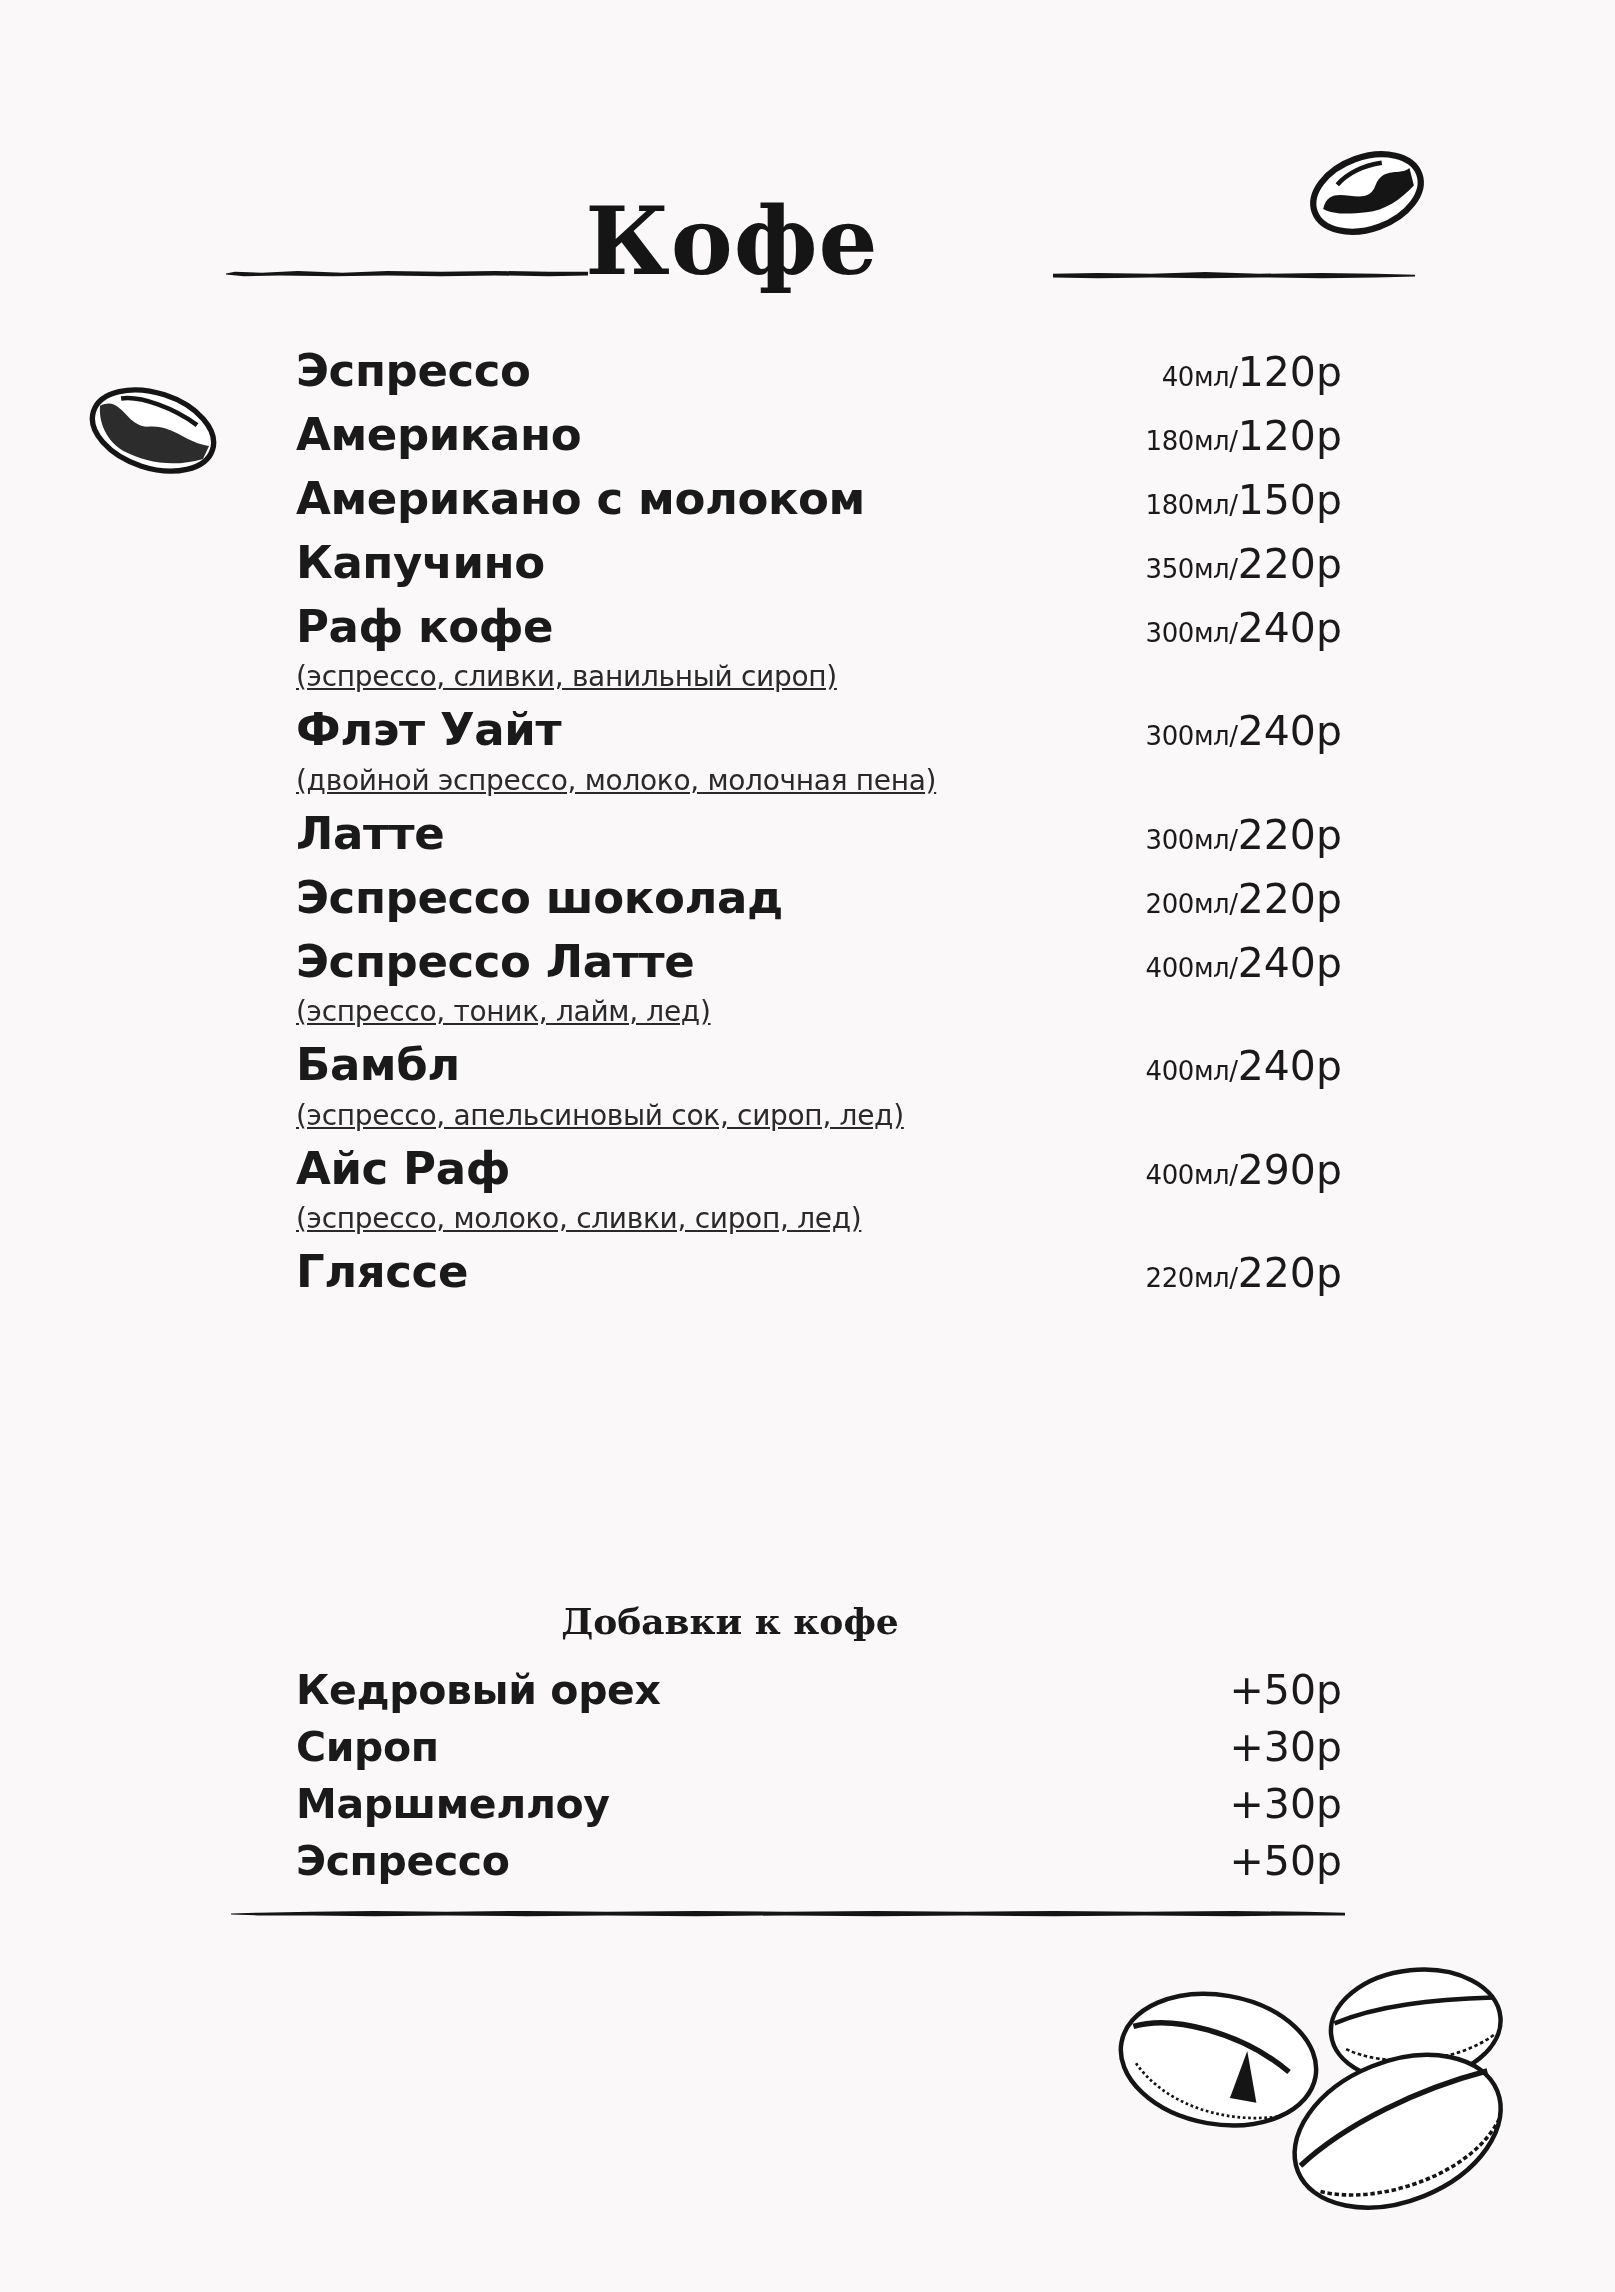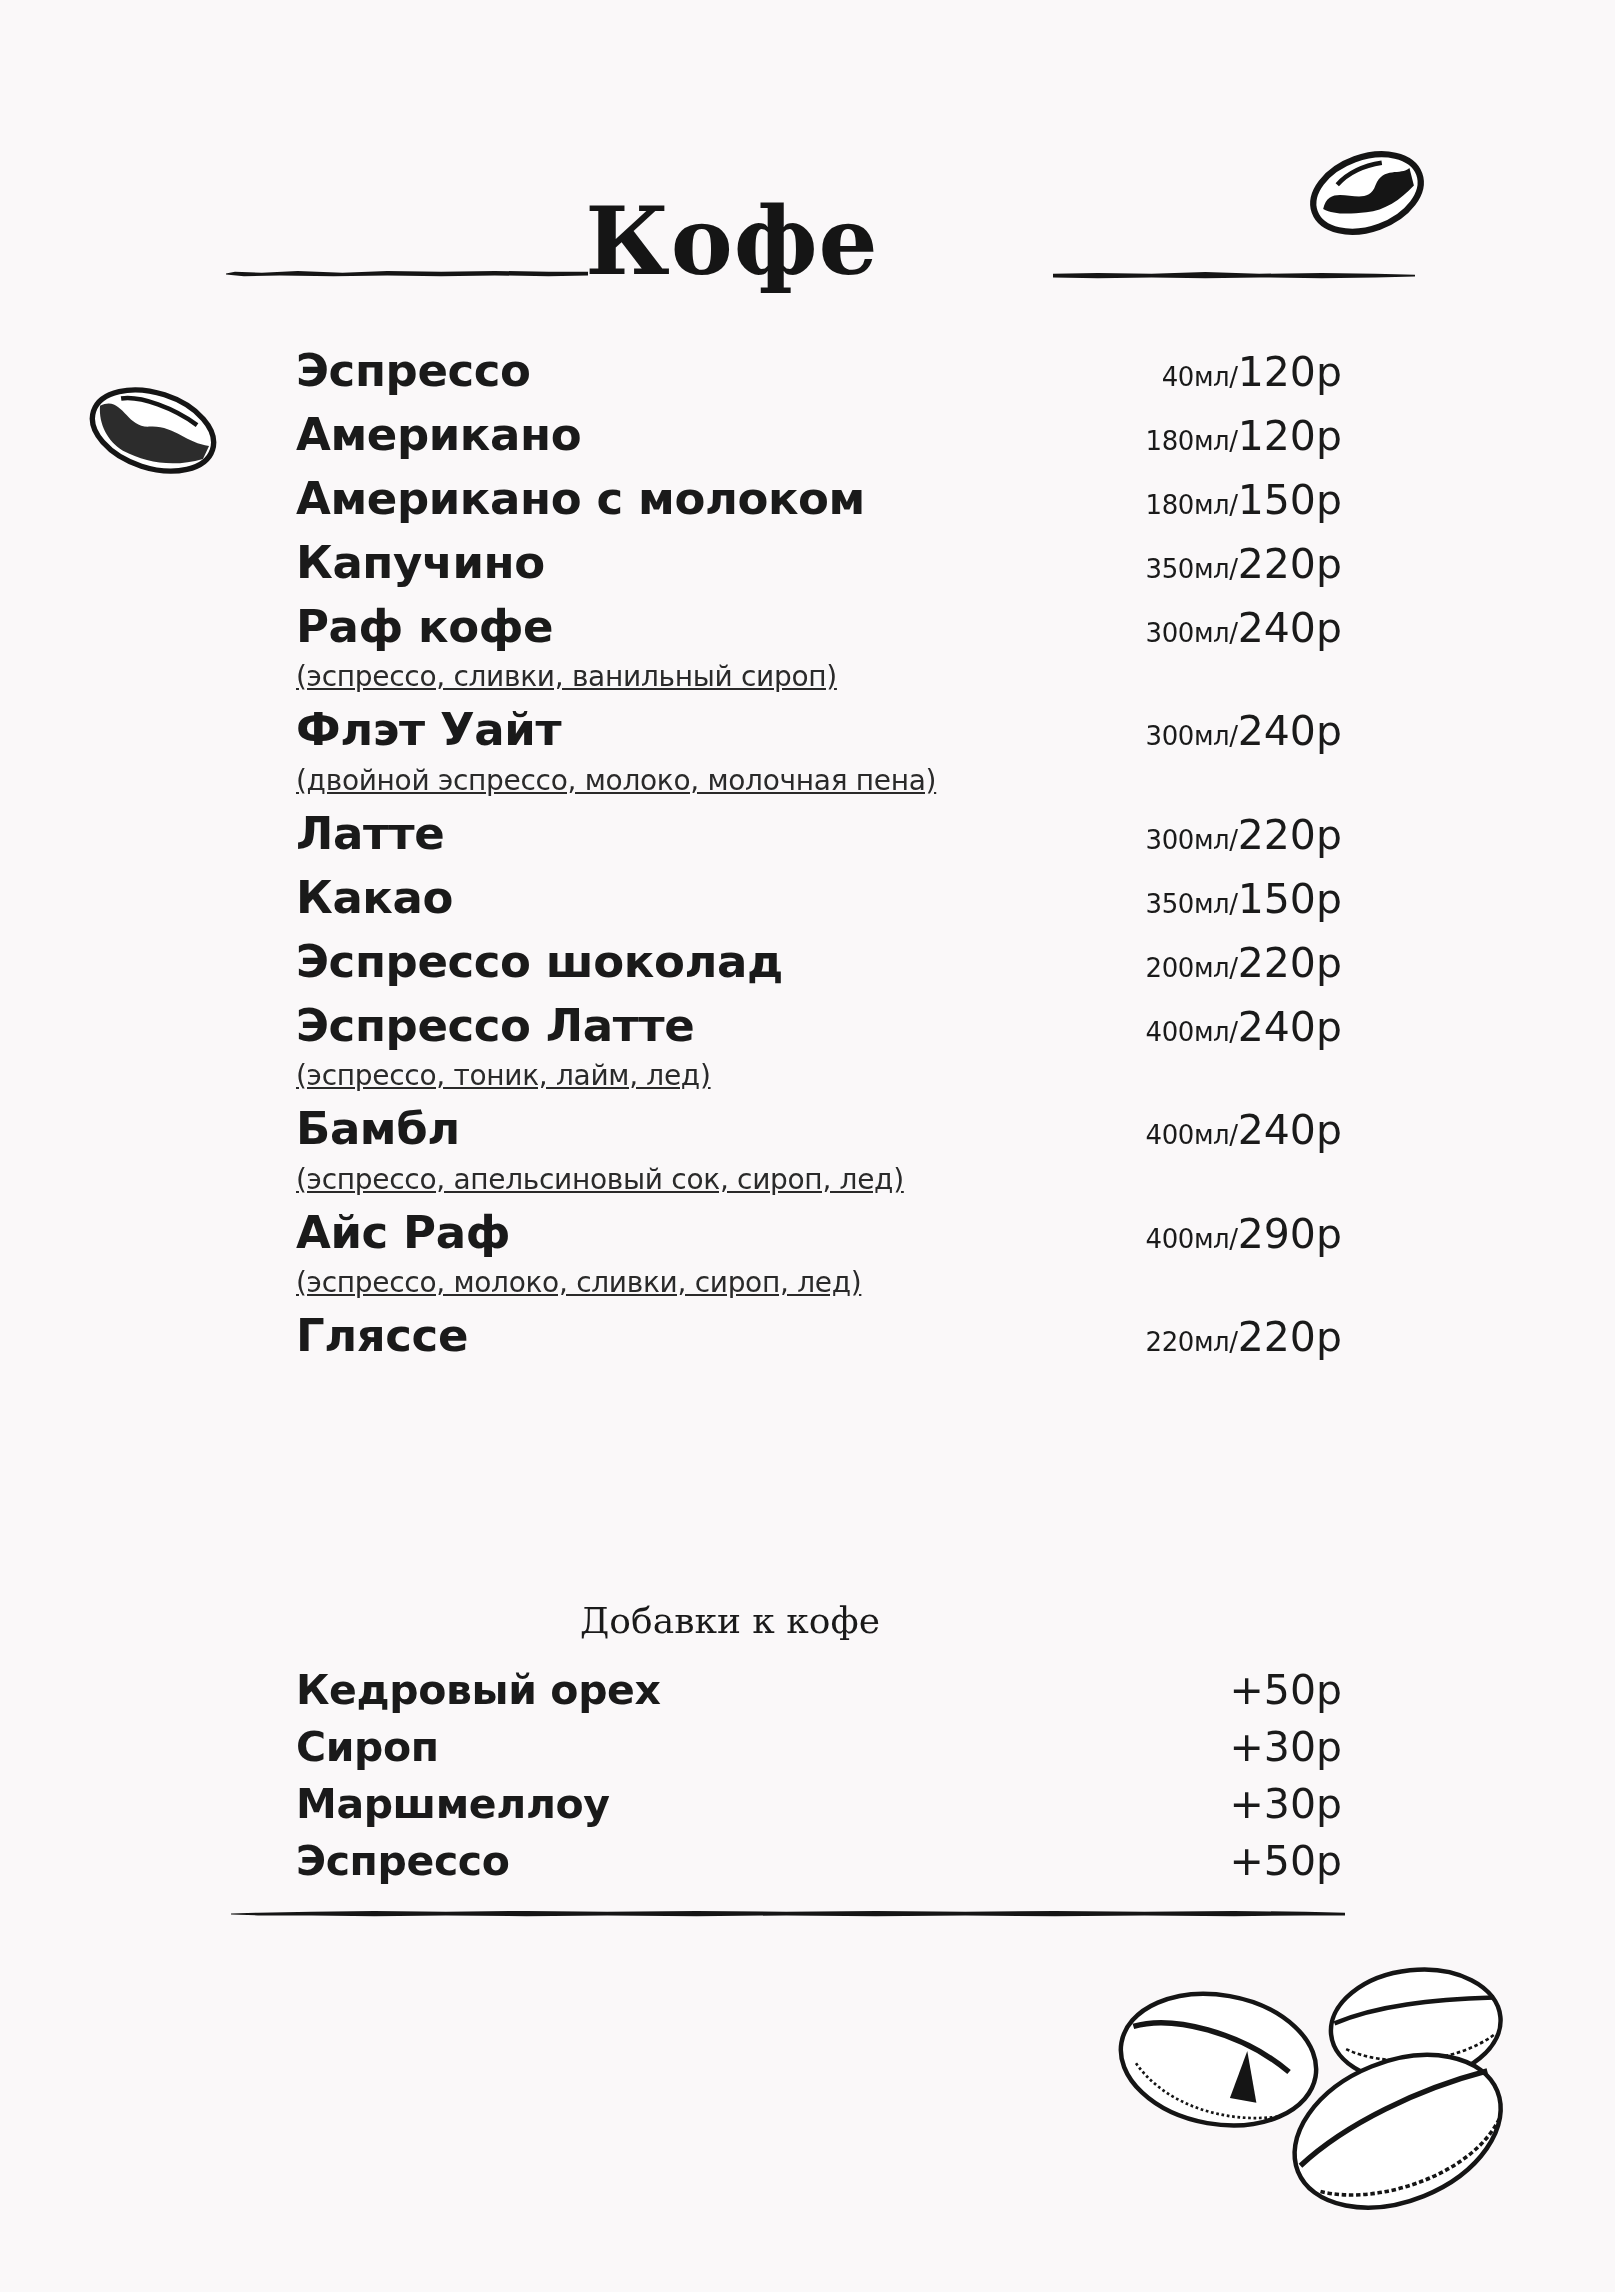--- a/index.html
+++ b/index.html
@@ -38,21 +38,21 @@
     .price .vol { font-size: 26px; letter-spacing: -0.4px; }
     .price .amt { font-size: 41px; }
     .desc {
       font-family: "DejaVu Sans", sans-serif; font-size: 28px;
       line-height: 43px; height: 43px; margin-top: -3.6px; margin-bottom: 0px;
       color: #2a2a2a; letter-spacing: -0.3px; text-decoration: underline;
     }
     .subtitle {
       position: absolute; left: 0; width: 1460px; top: 1594px;
       text-align: center;
-      font-family: "DejaVu Serif", serif; font-weight: normal;
+      font-family: "DejaVu Serif", serif; font-weight: bold;
       font-size: 36px; line-height: 54px; color: #1a1a1a;
     }
     .addons {
       position: absolute; left: 296px; width: 1046px; top: 1662px;
     }
     .addon-row {
       display: flex; justify-content: space-between; align-items: flex-start;
       height: 57px;
     }
     .addon-name {
@@ -142,26 +142,20 @@
     <div class="desc">(двойной эспрессо, молоко, молочная пена)</div>
   </div>
   <div class="item">
     <div class="row">
       <span class="name">Латте</span>
       <span class="price"><span class="vol">300мл/</span><span class="amt">220р</span></span>
     </div>
   </div>
   <div class="item">
     <div class="row">
-      <span class="name">Какао</span>
-      <span class="price"><span class="vol">350мл/</span><span class="amt">150р</span></span>
-    </div>
-  </div>
-  <div class="item">
-    <div class="row">
       <span class="name">Эспрессо шоколад</span>
       <span class="price"><span class="vol">200мл/</span><span class="amt">220р</span></span>
     </div>
   </div>
   <div class="item">
     <div class="row">
       <span class="name">Эспрессо Латте</span>
       <span class="price"><span class="vol">400мл/</span><span class="amt">240р</span></span>
     </div>
     <div class="desc">(эспрессо, тоник, лайм, лед)</div>

